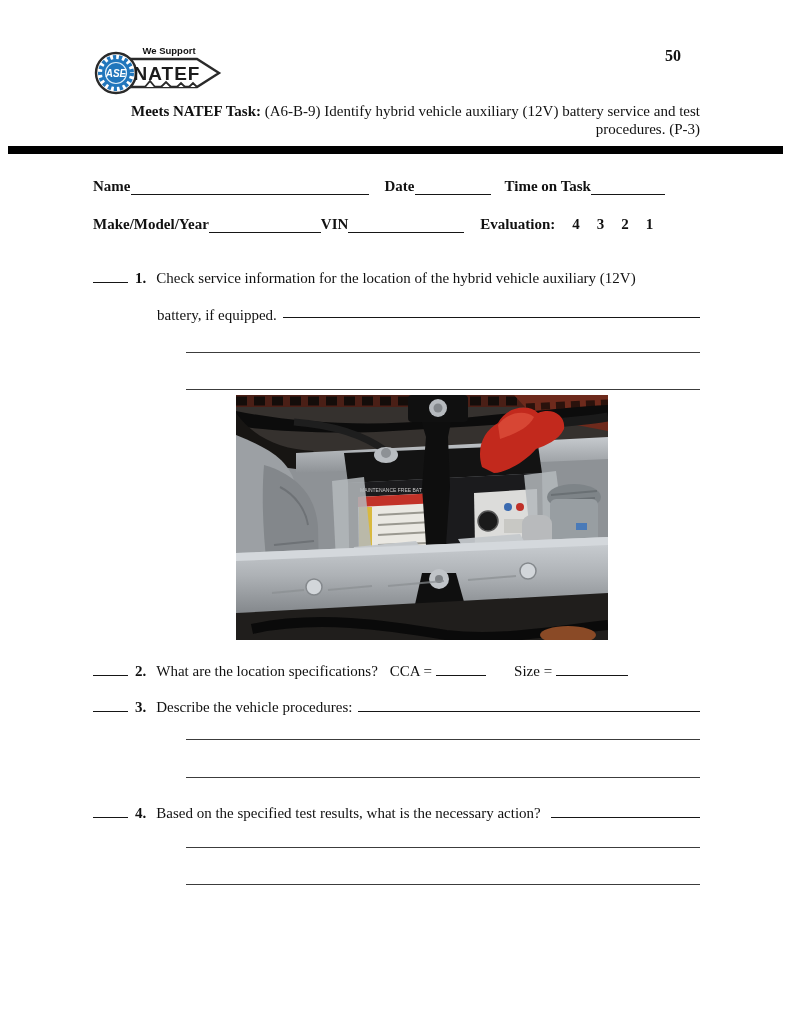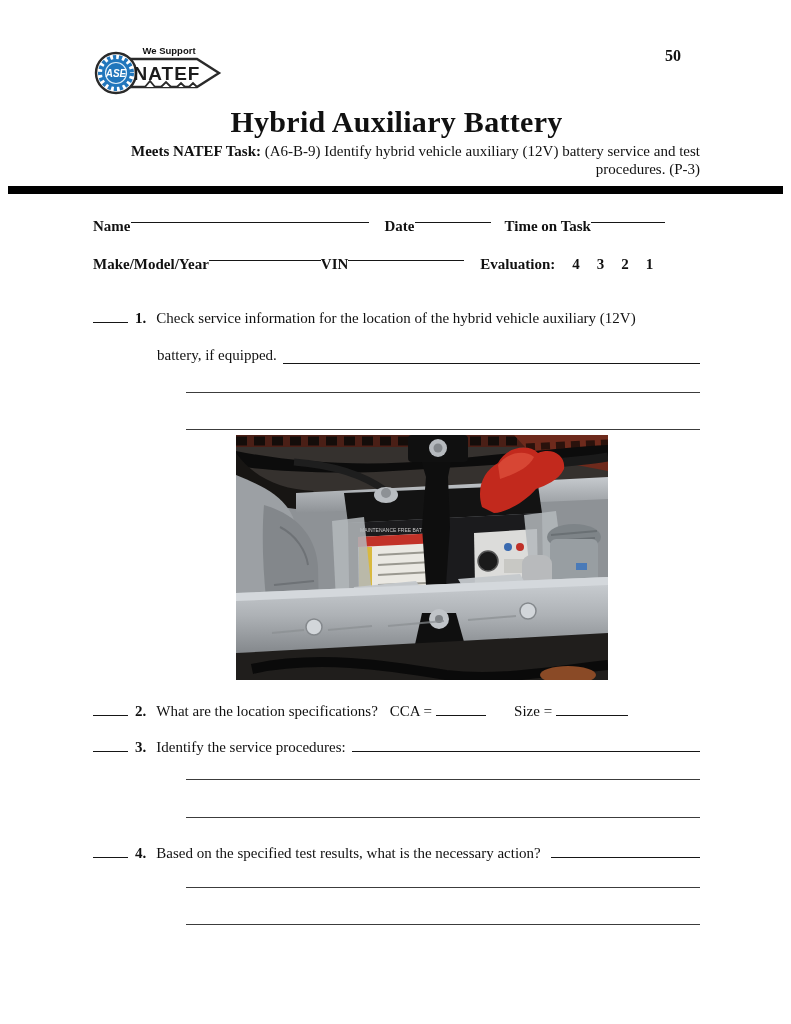--- a/index.html
+++ b/index.html
@@ -16,34 +16,34 @@
   .header-row { position:relative; height:57px; }
   .logo { position:absolute; left:0; top:0; width:134px; height:57px; }
   .page-number { position:absolute; right:19px; top:5px; font-weight:bold; font-size:16px; }
 
   .title { margin:6px 0 0 0; text-align:center; font-size:30px; font-weight:bold; letter-spacing:.3px; }
   .task  { margin:4px 0 0 0; text-align:right; line-height:1.18; }
   .task .lbl { font-weight:bold; }
 
   .rule { height:8px; background:#000; margin:8px -83px 0 -85px; }
 
-  .fline { display:flex; align-items:flex-start; font-weight:bold; margin-top:24px; }
+  .fline { display:flex; align-items:flex-end; font-weight:bold; margin-top:24px; }
   .fline2 { margin-top:21px; }
   .ul { display:inline-block; height:4px; border-bottom:1.7px solid #161616; }
   .sp16 { margin-left:16px; } .sp14 { margin-left:14px; } .sp20 { }
   .evnum { margin-left:17px; }
 
   .q { display:flex; align-items:baseline; }
   .qblank { width:35px; height:4px; border-bottom:1.8px solid #161616; margin-right:7px; flex:none; }
   .qnum { font-weight:bold; margin-right:10px; flex:none; }
   .qtext { white-space:nowrap; }
   .grow { flex:1 1 auto; }
 
   .q1 { margin-top:37px; }
-  .qline2 { display:flex; align-items:flex-end; margin:20px 0 0 64px; }
+  .qline2 { display:flex; align-items:center; margin:20px 0 0 64px; }
   .qline2 .qtext { margin-right:6px; }
 
   .cont { height:0; border-bottom:1.5px solid #3c3c3c; margin-left:93px; }
   .cont-a { margin-top:28px; } .cont-b { margin-top:36px; }
   .cont-c { margin-top:23px; } .cont-d { margin-top:37px; }
   .cont-e { margin-top:25px; } .cont-f { margin-top:36px; }
 
   .photo { width:372px; height:245px; margin:5px 0 0 143px; display:block; }
 
   .q2 { margin-top:23px; }
@@ -63,21 +63,20 @@
       <circle cx="23" cy="31" r="15.5" fill="none" stroke="#2176bc" stroke-width="5" stroke-dasharray="3.2 2.6"></circle>
       <circle cx="23" cy="31" r="14" fill="#2176bc"></circle>
       <circle cx="23" cy="31" r="10.5" fill="none" stroke="#dcebf7" stroke-width="1.2"></circle>
       <text x="23" y="35" text-anchor="middle" font-family="Liberation Sans, sans-serif" font-size="10" font-style="italic" font-weight="bold" fill="#ffffff">ASE</text>
       <text x="76" y="12" text-anchor="middle" font-family="Liberation Sans, sans-serif" font-size="9.5" font-weight="bold" fill="#111111">We Support</text>
       <text x="74" y="38" text-anchor="middle" font-family="Liberation Sans, sans-serif" font-size="19" font-weight="bold" letter-spacing="1" fill="#1c1c1c">NATEF</text>
     </svg>
     <div class="page-number">50</div>
   </div>
 
-  <div class="title">Hybrid Auxiliary Battery</div>
 
   <div class="task">
     <span class="lbl">Meets NATEF Task:</span>
     <span>(A6-B-9)  Identify hybrid vehicle auxiliary (12V) battery service and test</span><br>
     <span>procedures.  (P-3)</span>
   </div>
 
   <div class="rule"></div>
 
   <div class="fline">
@@ -189,21 +188,21 @@
     <span class="qtext">What are the location specifications?</span>
     <span class="qtext" style="margin-left:12px">CCA =</span>
     <span class="ul" style="width:50px;margin-left:4px"></span>
     <span class="qtext" style="margin-left:28px">Size =</span>
     <span class="ul" style="width:72px;margin-left:4px"></span>
   </div>
 
   <div class="q q3">
     <span class="qblank"></span>
     <span class="qnum">3.</span>
-    <span class="qtext">Identify the service procedures:</span>
+    <span class="qtext">Describe the vehicle procedures:</span>
     <span class="ul grow" style="margin-left:6px"></span>
   </div>
   <div class="cont cont-c"></div>
   <div class="cont cont-d"></div>
 
   <div class="q q4">
     <span class="qblank"></span>
     <span class="qnum">4.</span>
     <span class="qtext">Based on the specified test results, what is the necessary action?</span>
     <span class="ul grow" style="margin-left:10px"></span>

